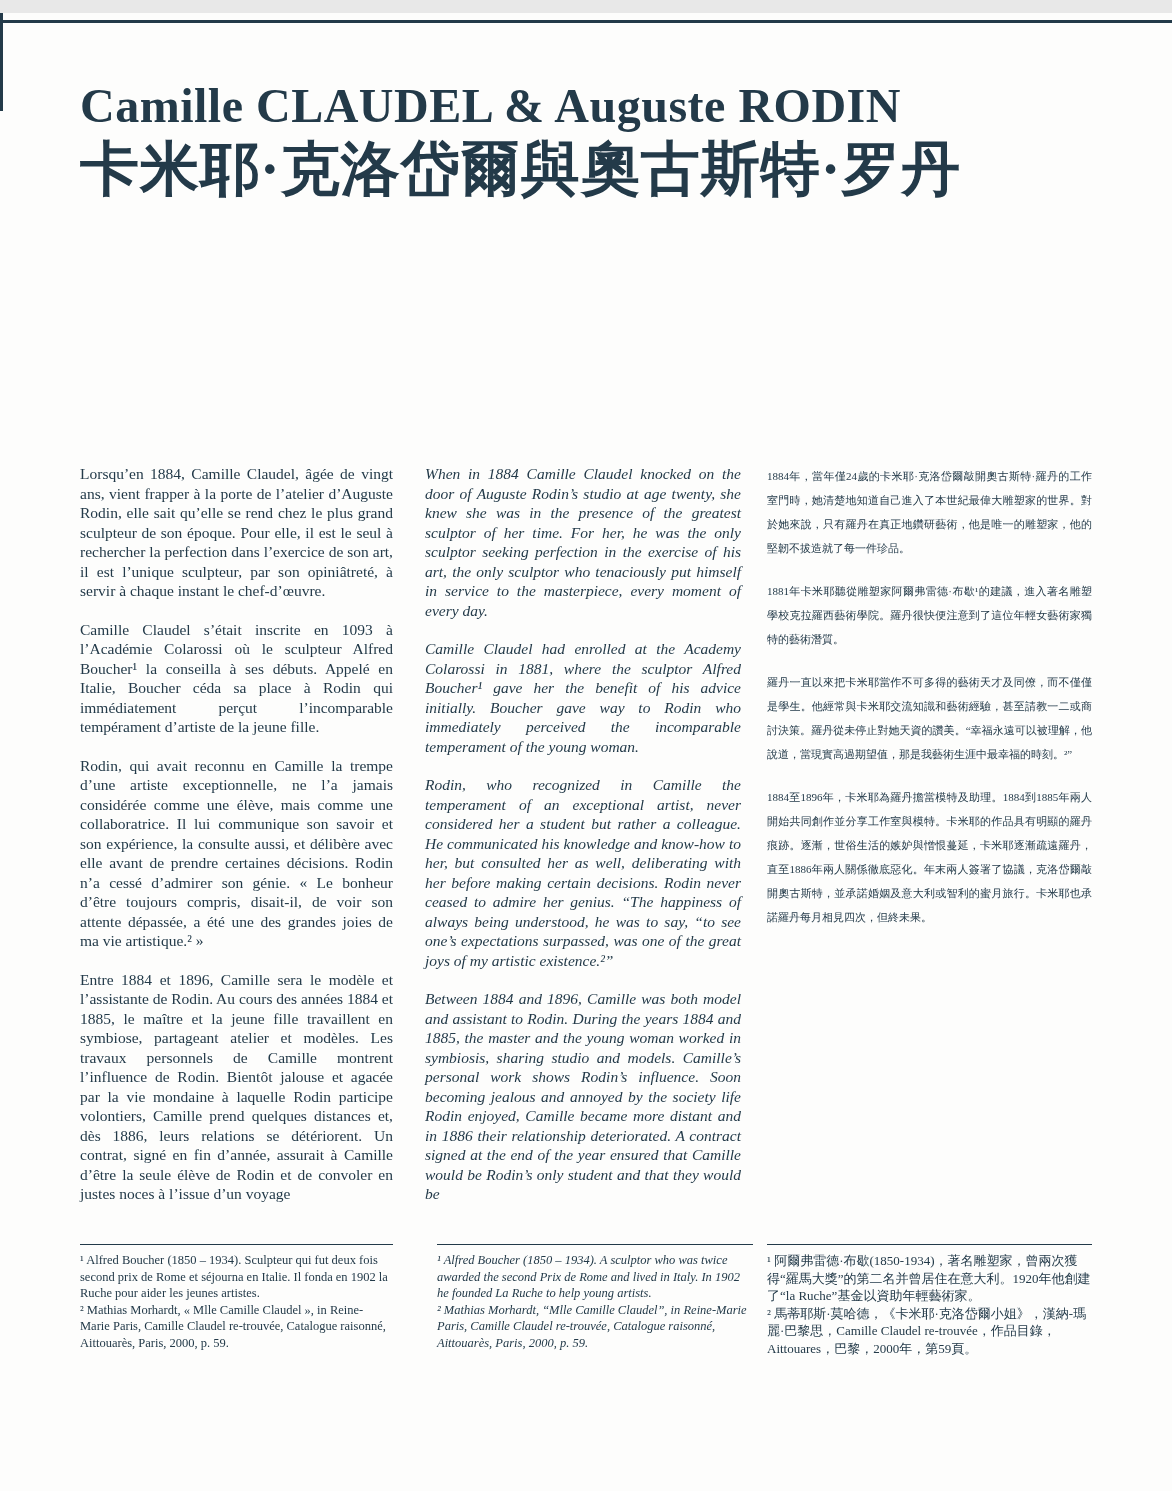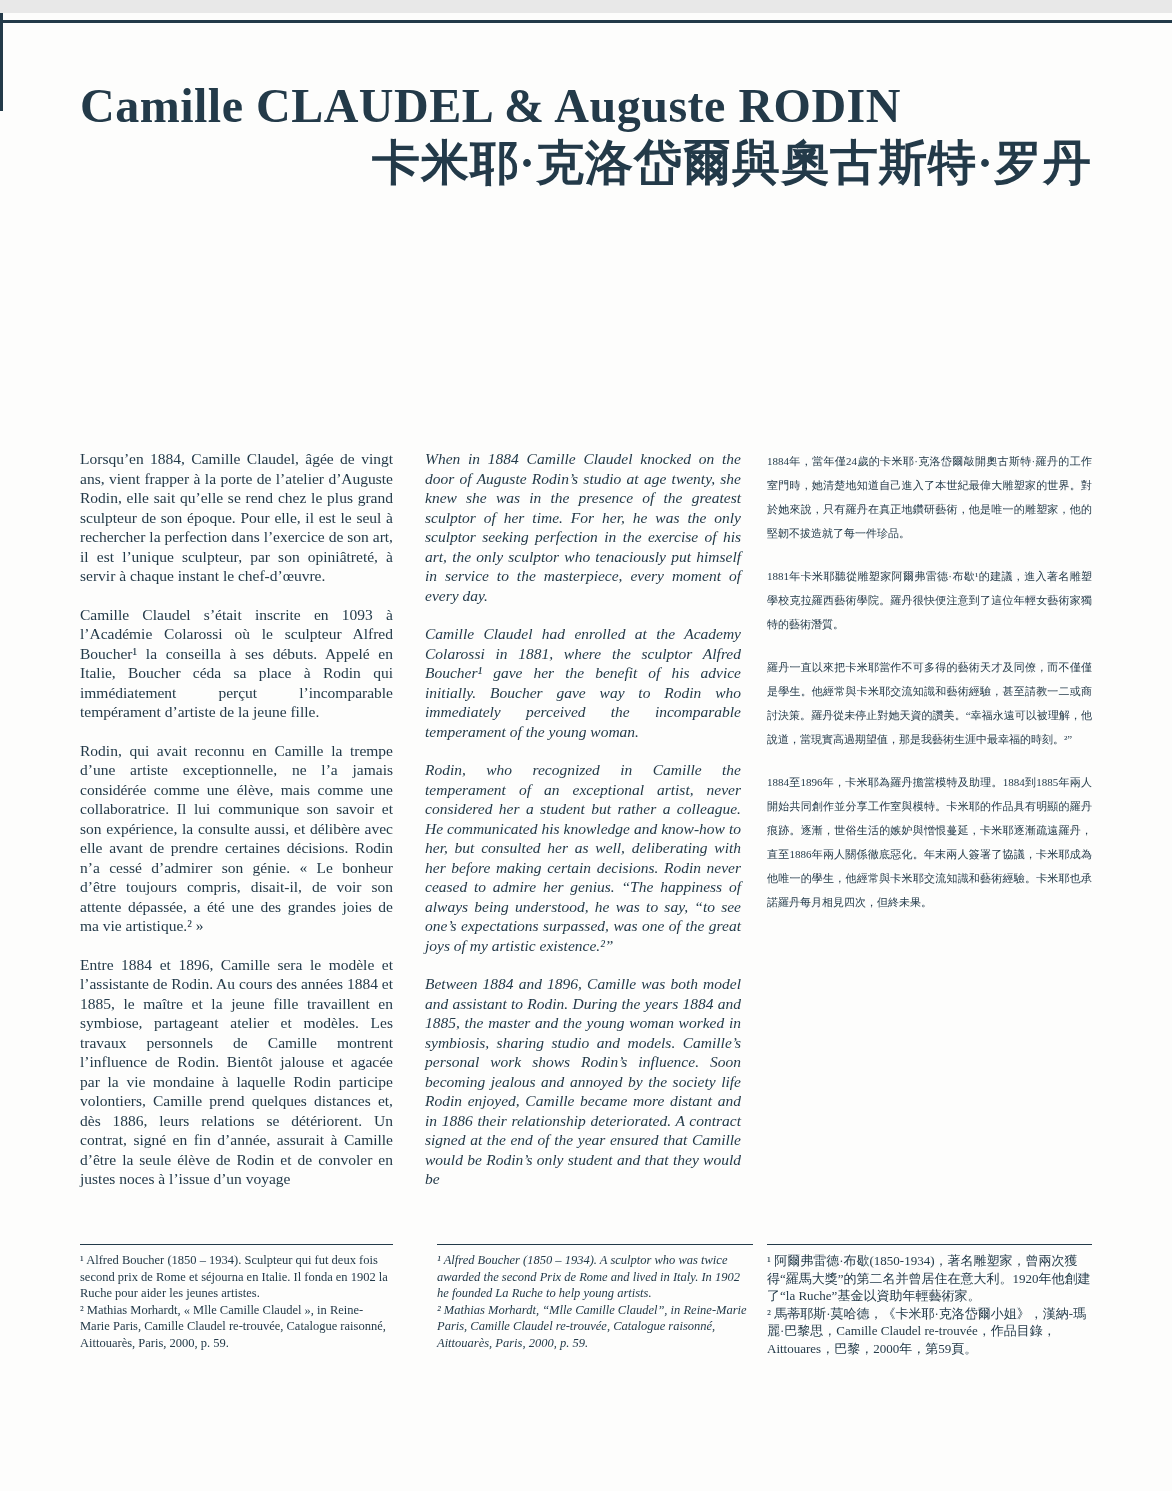--- a/index.html
+++ b/index.html
@@ -20,26 +20,26 @@
   .tick-left { left: 0; top: 0; width: 3px; height: 98px; }
   .rule-bottom { left: 0; top: 1481px; width: 100%; height: 3px; }
 
   
   .titles { position: absolute; left: 80px; top: 68px; width: 1012px; }
   .title-latin {
     margin: 0; font-size: 48px; line-height: 1.05;
     font-weight: bold; letter-spacing: 0.5px; color: var(--ink);
   }
   .title-cjk {
-    margin: 6px 0 0 0; font-size: 48px; line-height: 1.1;
-    font-weight: bold; letter-spacing: 1px; color: var(--ink); text-align: right;
+    margin: 6px 0 0 0; font-size: 59px; line-height: 1.1;
+    font-weight: bold; letter-spacing: 1px; color: var(--ink);
   }
 
   
-  .col { position: absolute; top: 436px; }
+  .col { position: absolute; top: 451px; }
   .col p {
     margin: 0 0 19px 0;
     font-size: 15.5px; line-height: 19.5px;
     text-align: justify; text-justify: inter-word;
   }
   .col-fr { left: 80px;  width: 313px; }
   .col-en { left: 425px; width: 316px; font-style: italic; }
   .col-zh { left: 767px; width: 325px; }
   .col-zh p { font-size: 11px; line-height: 24px; margin-bottom: 19px; }
 
@@ -83,21 +83,21 @@
     <p>When in 1884 Camille Claudel knocked on the door of Auguste Rodin’s studio at age twenty, she knew she was in the presence of the greatest sculptor of her time. For her, he was the only sculptor seeking perfection in the exercise of his art, the only sculptor who tenaciously put himself in service to the masterpiece, every moment of every day.</p>
     <p>Camille Claudel had enrolled at the Academy Colarossi in 1881, where the sculptor Alfred Boucher¹ gave her the benefit of his advice initially. Boucher gave way to Rodin who immediately perceived the incomparable temperament of the young woman.</p>
     <p>Rodin, who recognized in Camille the temperament of an exceptional artist, never considered her a student but rather a colleague. He communicated his knowledge and know-how to her, but consulted her as well, deliberating with her before making certain decisions. Rodin never ceased to admire her genius. “The happiness of always being understood, he was to say, “to see one’s expectations surpassed, was one of the great joys of my artistic existence.²”</p>
     <p>Between 1884 and 1896, Camille was both model and assistant to Rodin. During the years 1884 and 1885, the master and the young woman worked in symbiosis, sharing studio and models. Camille’s personal work shows Rodin’s influence. Soon becoming jealous and annoyed by the society life Rodin enjoyed, Camille became more distant and in 1886 their relationship deteriorated. A contract signed at the end of the year ensured that Camille would be Rodin’s only student and that they would be</p>
   </section>
 
   <section class="col col-zh">
     <p>1884年，當年僅24歲的卡米耶·克洛岱爾敲開奧古斯特·羅丹的工作室門時，她清楚地知道自己進入了本世紀最偉大雕塑家的世界。對於她來說，只有羅丹在真正地鑽研藝術，他是唯一的雕塑家，他的堅韌不拔造就了每一件珍品。</p>
     <p>1881年卡米耶聽從雕塑家阿爾弗雷德·布歇¹的建議，進入著名雕塑學校克拉羅西藝術學院。羅丹很快便注意到了這位年輕女藝術家獨特的藝術潛質。</p>
     <p>羅丹一直以來把卡米耶當作不可多得的藝術天才及同僚，而不僅僅是學生。他經常與卡米耶交流知識和藝術經驗，甚至請教一二或商討決策。羅丹從未停止對她天資的讚美。“幸福永遠可以被理解，他說道，當現實高過期望值，那是我藝術生涯中最幸福的時刻。²”</p>
-    <p>1884至1896年，卡米耶為羅丹擔當模特及助理。1884到1885年兩人開始共同創作並分享工作室與模特。卡米耶的作品具有明顯的羅丹痕跡。逐漸，世俗生活的嫉妒與憎恨蔓延，卡米耶逐漸疏遠羅丹，直至1886年兩人關係徹底惡化。年末兩人簽署了協議，卡米耶成為他唯一的學生，他經常與卡米耶交流知識和藝術經驗。卡米耶也承諾羅丹每月相見四次，但終未果。</p>
+    <p>1884至1896年，卡米耶為羅丹擔當模特及助理。1884到1885年兩人開始共同創作並分享工作室與模特。卡米耶的作品具有明顯的羅丹痕跡。逐漸，世俗生活的嫉妒與憎恨蔓延，卡米耶逐漸疏遠羅丹，直至1886年兩人關係徹底惡化。年末兩人簽署了協議，克洛岱爾敲開奧古斯特，並承諾婚姻及意大利或智利的蜜月旅行。卡米耶也承諾羅丹每月相見四次，但終未果。</p>
   </section>
 
   <footer class="footnotes fn-fr">
     <p>¹ Alfred Boucher (1850 – 1934). Sculpteur qui fut deux fois second prix de Rome et séjourna en Italie. Il fonda en 1902 la Ruche pour aider les jeunes artistes.</p>
     <p>² Mathias Morhardt, « Mlle Camille Claudel », in Reine-Marie Paris, Camille Claudel re-trouvée, Catalogue raisonné, Aittouarès, Paris, 2000, p. 59.</p>
   </footer>
 
   <footer class="footnotes fn-en">
     <p>¹ Alfred Boucher (1850 – 1934). A sculptor who was twice awarded the second Prix de Rome and lived in Italy. In 1902 he founded La Ruche to help young artists.</p>
     <p>² Mathias Morhardt, “Mlle Camille Claudel”, in Reine-Marie Paris, Camille Claudel re-trouvée, Catalogue raisonné, Aittouarès, Paris, 2000, p. 59.</p>

